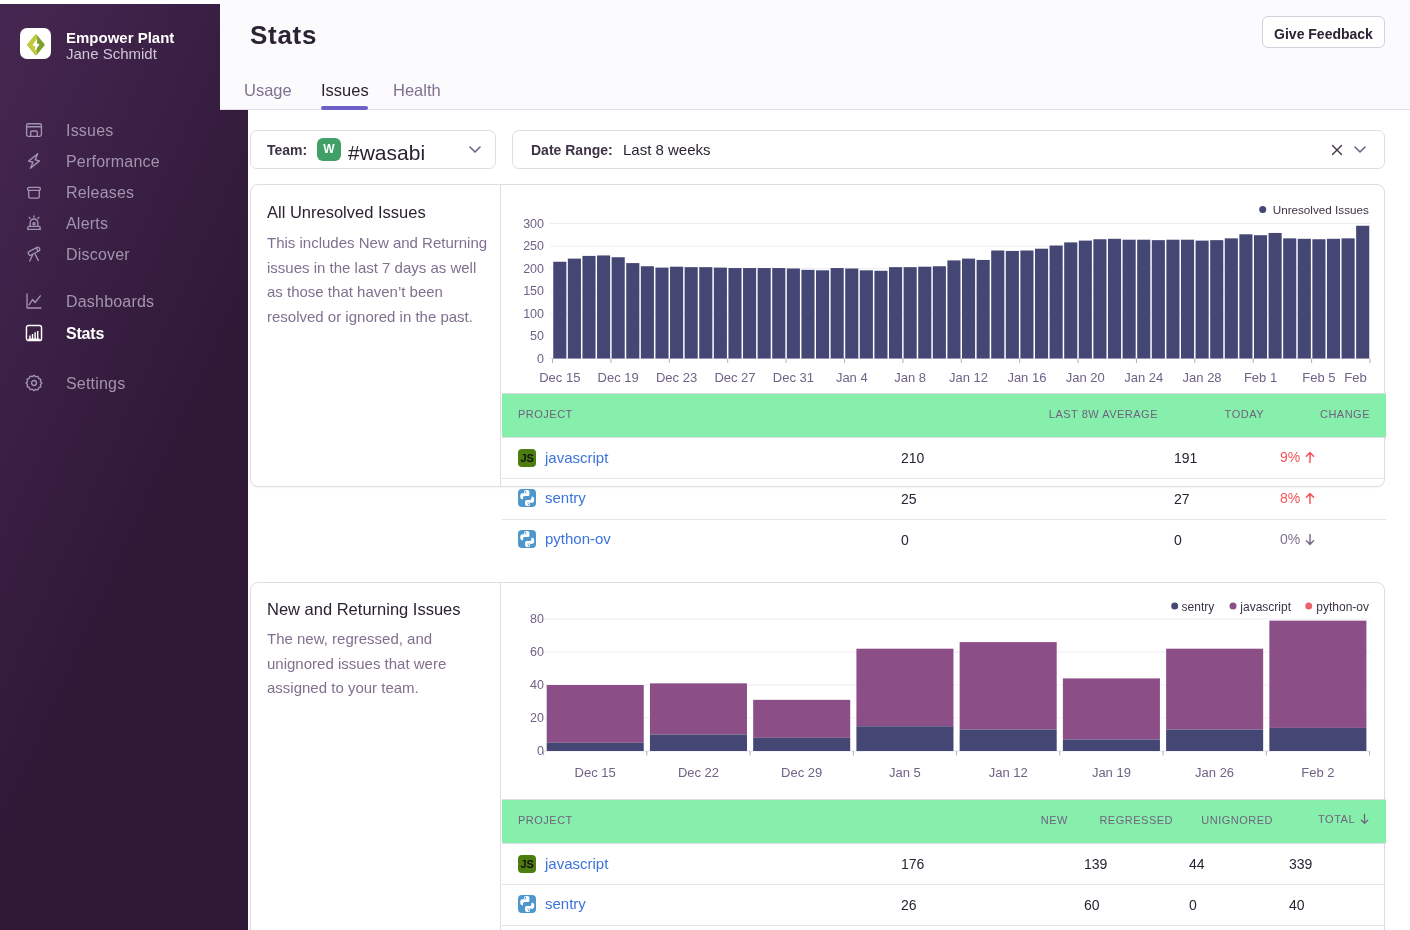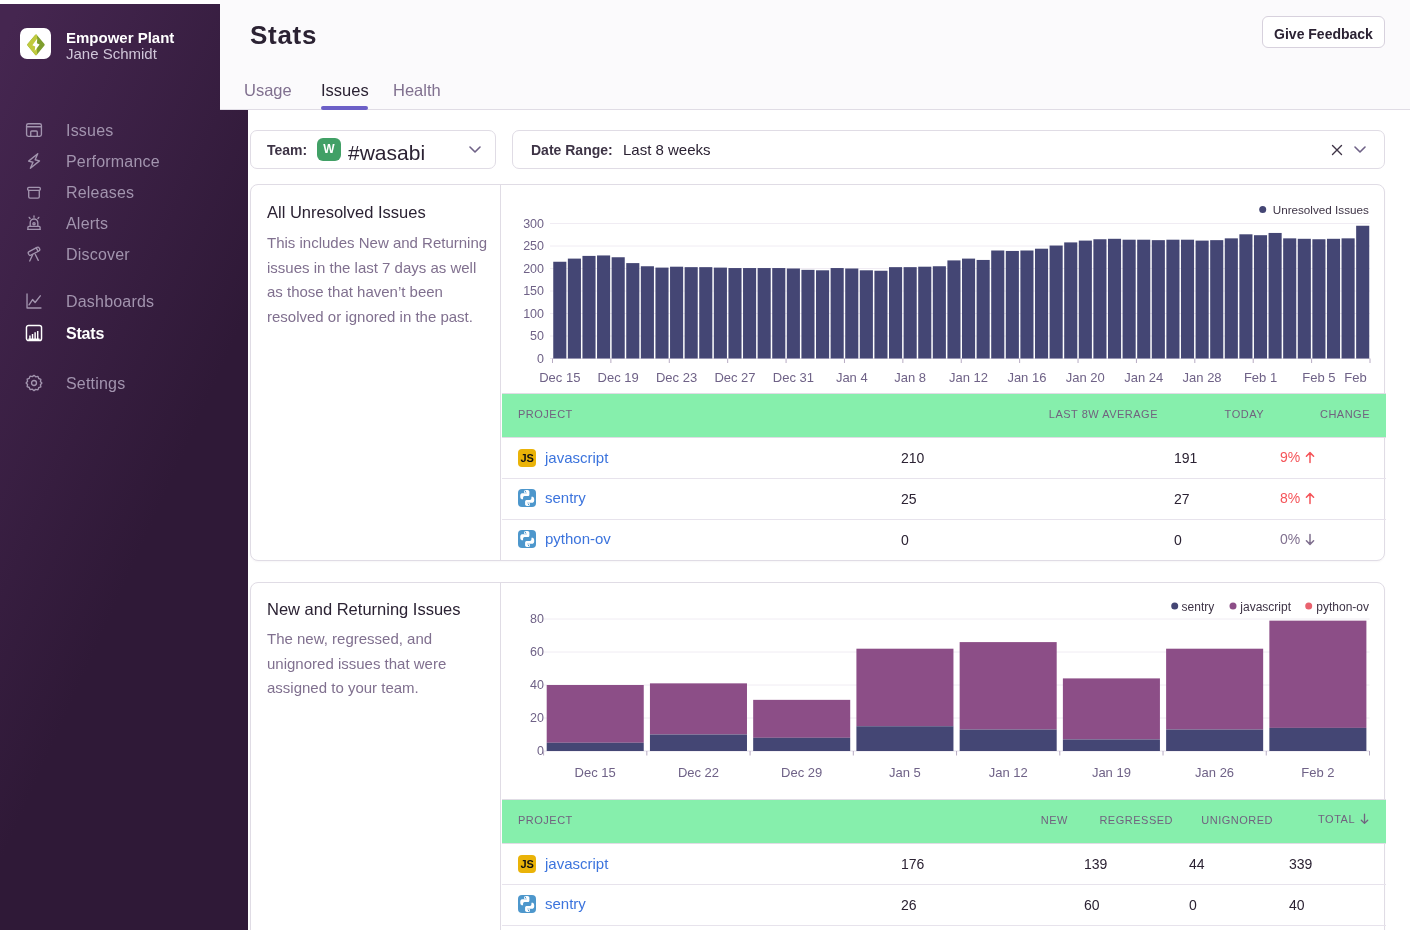--- a/index.html
+++ b/index.html
@@ -36,21 +36,21 @@
 
 table.stats { border-collapse:collapse; table-layout:fixed; width:884px; }
 table.stats th { background:#86efac; border-top:1px solid #e0dce5; border-bottom:1px solid #e0dce5; height:44px; font-size:11px; color:#71627f; letter-spacing:0.5px; font-weight:normal; text-align:right; padding:0 16px 3px 0; }
 table.stats th.pl { text-align:left; padding:0 0 3px 16px; }
 table.stats td { height:41px; font-size:14px; color:#2b2233; text-align:left; padding:0 16px 0 0; border-bottom:1px solid #e7e3ec; }
 table.stats tr:last-child td { border-bottom:none; }
 table.stats td.pl { text-align:left; padding:0 0 0 16px; }
 .pname { display:inline-flex; align-items:center; }
 .picon { width:18px; height:18px; border-radius:4px; margin-right:9px; flex:none; }
 .plink { color:#3c74dd; font-size:15px; line-height:18px; }
-.jsicon { background:#eab308; color:#111; font-weight:bold; font-size:11px; text-align:center; line-height:19px; letter-spacing:-0.3px; }
+.jsicon { background:#4d7c0f; color:#111; font-weight:bold; font-size:11px; text-align:center; line-height:19px; letter-spacing:-0.3px; }
 .chg { color:#f55459; }
 .chg0 { color:#80708f; }
 .arrow { display:inline-block; vertical-align:-2px; margin-left:4px; }
 </style>
 </head>
 <body>
 <div id="sidebar">
   <div id="logo">
     <svg width="31" height="31" viewBox="0 0 31 31">
       <path d="M16 7.6 L23.6 16.8 L16 26.1 L8.4 16.8 Z" fill="#7e9e2e" stroke="#7e9e2e" stroke-width="2.2" stroke-linejoin="round"></path>
@@ -144,21 +144,21 @@
   <span class="flabel" style="position:absolute;left:18px;top:11px;">Date Range:</span>
   <span class="fval" style="position:absolute;left:110px;top:10px;">Last 8 weeks</span>
   <svg style="position:absolute;right:41px;top:13px;" width="12" height="12" viewBox="0 0 12 12">
       <path d="M1.5 1.5l9 9M10.5 1.5l-9 9" stroke="#3e3446" stroke-width="1.4" stroke-linecap="round"></path>
     </svg>
   <svg style="position:absolute;right:18px;top:15px;" width="12" height="8" viewBox="0 0 12 8">
       <path d="M1 1l5 5 5-5" fill="none" stroke="#6f6287" stroke-width="1.6" stroke-linecap="round" stroke-linejoin="round"></path>
     </svg>
 </div>
 
-<div class="panel" style="top:184px; height:377px;">
+<div class="panel" style="top:184px; height:303px;">
   <div class="pleft">
     <div class="ptitle" style="top:16px;">All Unresolved Issues</div>
     <div class="pdesc" style="top:46px;">This includes New and Returning<br>issues in the last 7 days as well<br>as those that haven’t been<br>resolved or ignored in the past.</div>
   </div>
   <div class="pright">
     <div style="position:absolute;left:0;top:0;width:884px;height:208px;">
         <svg width="885" height="209" viewBox="0 0 885 209" style="display:block">
           <line x1="48.0" y1="173.5" x2="868.0" y2="173.5" stroke="#e7e1ec" stroke-width="1"></line>
           <text x="42" y="177.7" text-anchor="end" font-size="12.5" fill="#6f6287" font-family="Liberation Sans, sans-serif">0</text>
           <line x1="48.0" y1="151.0" x2="868.0" y2="151.0" stroke="#f0ecf3" stroke-width="1"></line>

